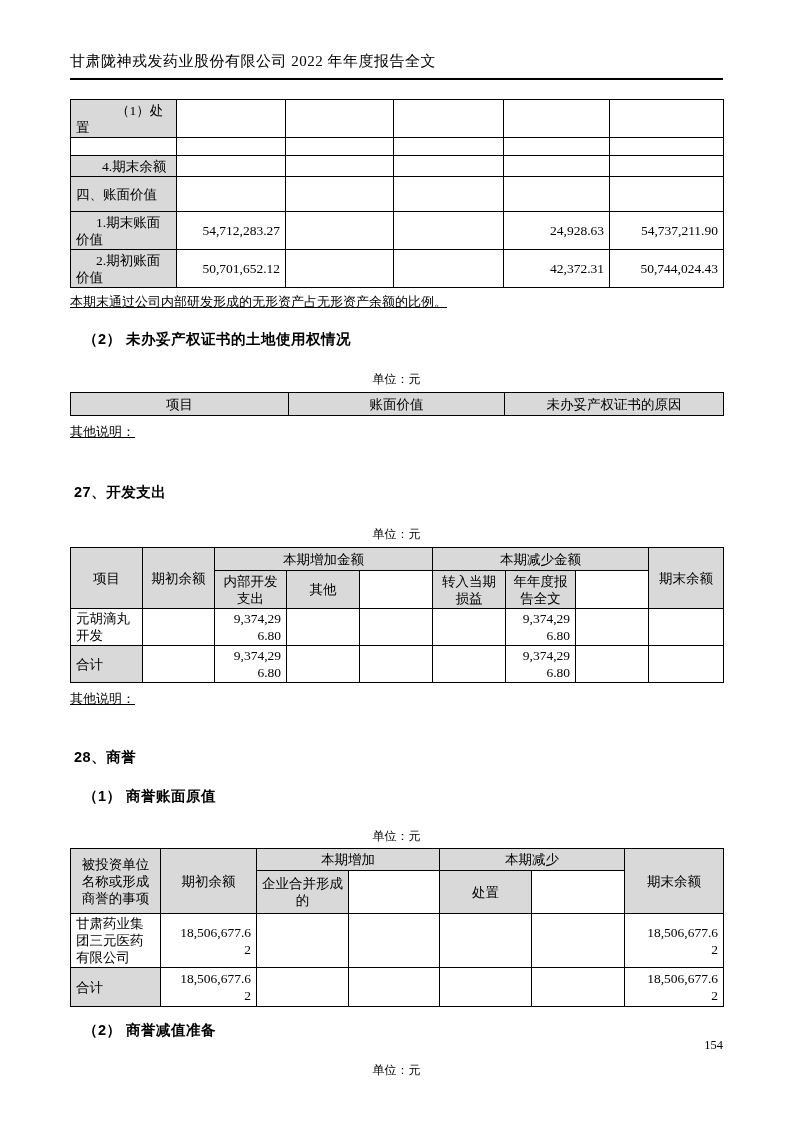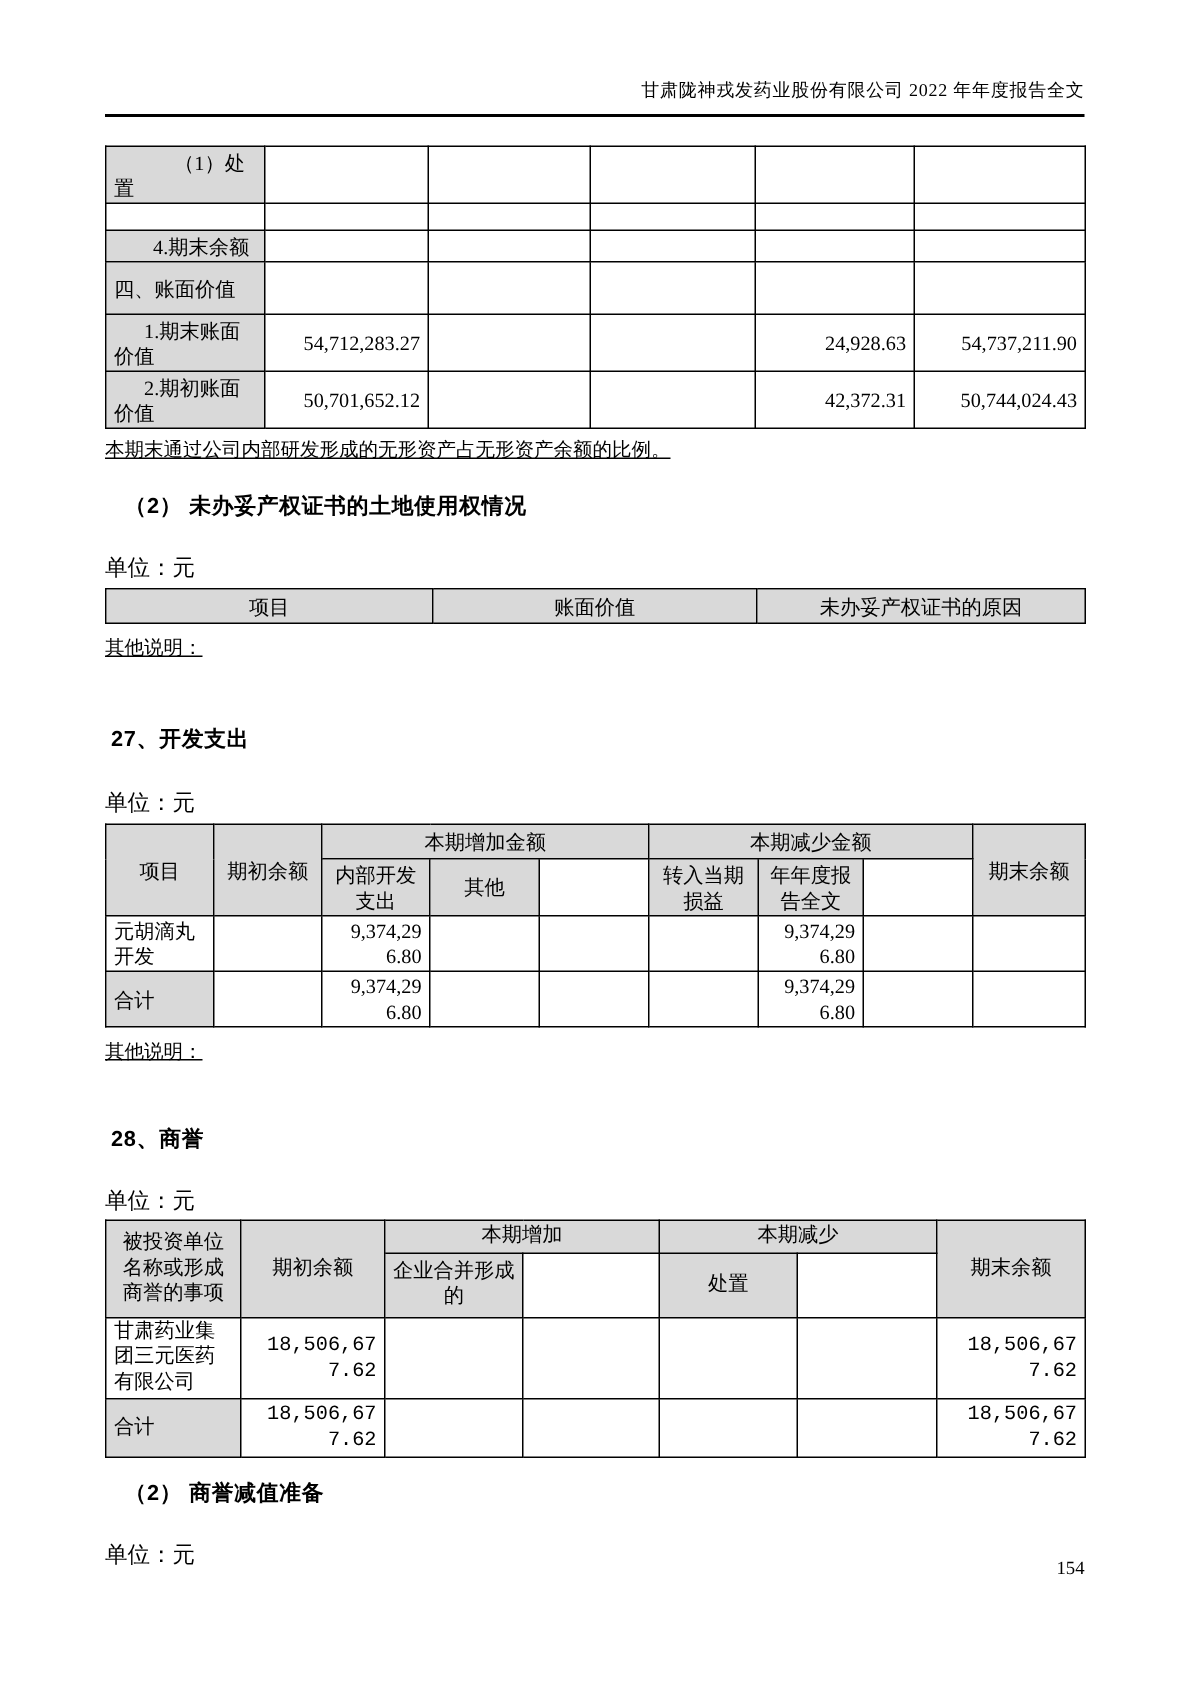--- a/index.html
+++ b/index.html
@@ -4,32 +4,32 @@
 <style>
   html,body { margin:0; padding:0; background:#ffffff; }
   .page {
     position:relative; width:793px; height:1122px; background:#ffffff;
     font-family:"Liberation Serif","DejaVu Serif",serif; color:#000;
     overflow:hidden;
   }
   .content { position:absolute; left:70px; top:0; width:653px; }
 
   .doc-header {
-    margin-top:52px; text-align:right; font-size:12px; letter-spacing:.5px;
+    margin-top:52px; font-size:15px; letter-spacing:.5px;
     padding-bottom:7px; border-bottom:2px solid #000;
   }
 
   .heading {
     font-family:"Liberation Sans","DejaVu Sans",sans-serif;
     font-weight:bold; font-size:14.5px; letter-spacing:.5px;
   }
   .h-main { margin-left:4px; }
   .h-sub  { margin-left:13px; }
 
-  .unit-line { text-align:left; font-size:15px; }
+  .unit-line { text-align:center; font-size:12px; }
   .note-line { font-size:13px;text-decoration:underline; }
 
   table {
     border-collapse:collapse; width:653px; table-layout:fixed;
     font-size:13.5px; border:1.5px solid #000;
   }
   td {
     border:1px solid #000; padding:1px 5px; line-height:17px;
     vertical-align:middle; overflow:hidden; word-wrap:break-word;
   }
@@ -50,21 +50,21 @@
   .mt-unitA{ margin-top:22px; }
   .mt-t2   { margin-top:4px;  }
   .mt-noteA{ margin-top:7px;  }
   .mt-h27  { margin-top:42px; }
   .mt-unitB{ margin-top:24px; }
   .mt-t3   { margin-top:4px;  }
   .mt-noteB{ margin-top:7px;  }
   .mt-h28  { margin-top:40px; }
   .mt-h28a { margin-top:20px; }
   .mt-unitC{ margin-top:22px; }
-  .mt-t4   { margin-top:3px;font-family:Liberation Mono, monospace;  }
+  .mt-t4   { margin-top:3px;  }
   .mt-h28b { margin-top:14px; }
   .mt-unitD{ margin-top:22px; }
 
   .page-num { position:absolute; top:1038px; right:70px; font-size:12.5px; }
 </style>
 </head>
 <body>
 
 <div class="page">
   <div class="content">
@@ -209,20 +209,21 @@
           <td class="num"></td>
           <td class="num"></td>
         </tr>
       </tbody>
     </table>
 
     <div class="note-line mt-noteB">其他说明：</div>
 
     <div class="heading h-main mt-h28">28、商誉</div>
 
+    <div class="heading h-sub mt-h28a">（1） 商誉账面原值</div>
 
     <div class="unit-line mt-unitC">单位：元</div>
 
     <table class="mt-t4">
       <colgroup>
         <col style="width:90px">
           <col style="width:96px">
           <col style="width:92px">
         <col style="width:91px">
           <col style="width:92px">

